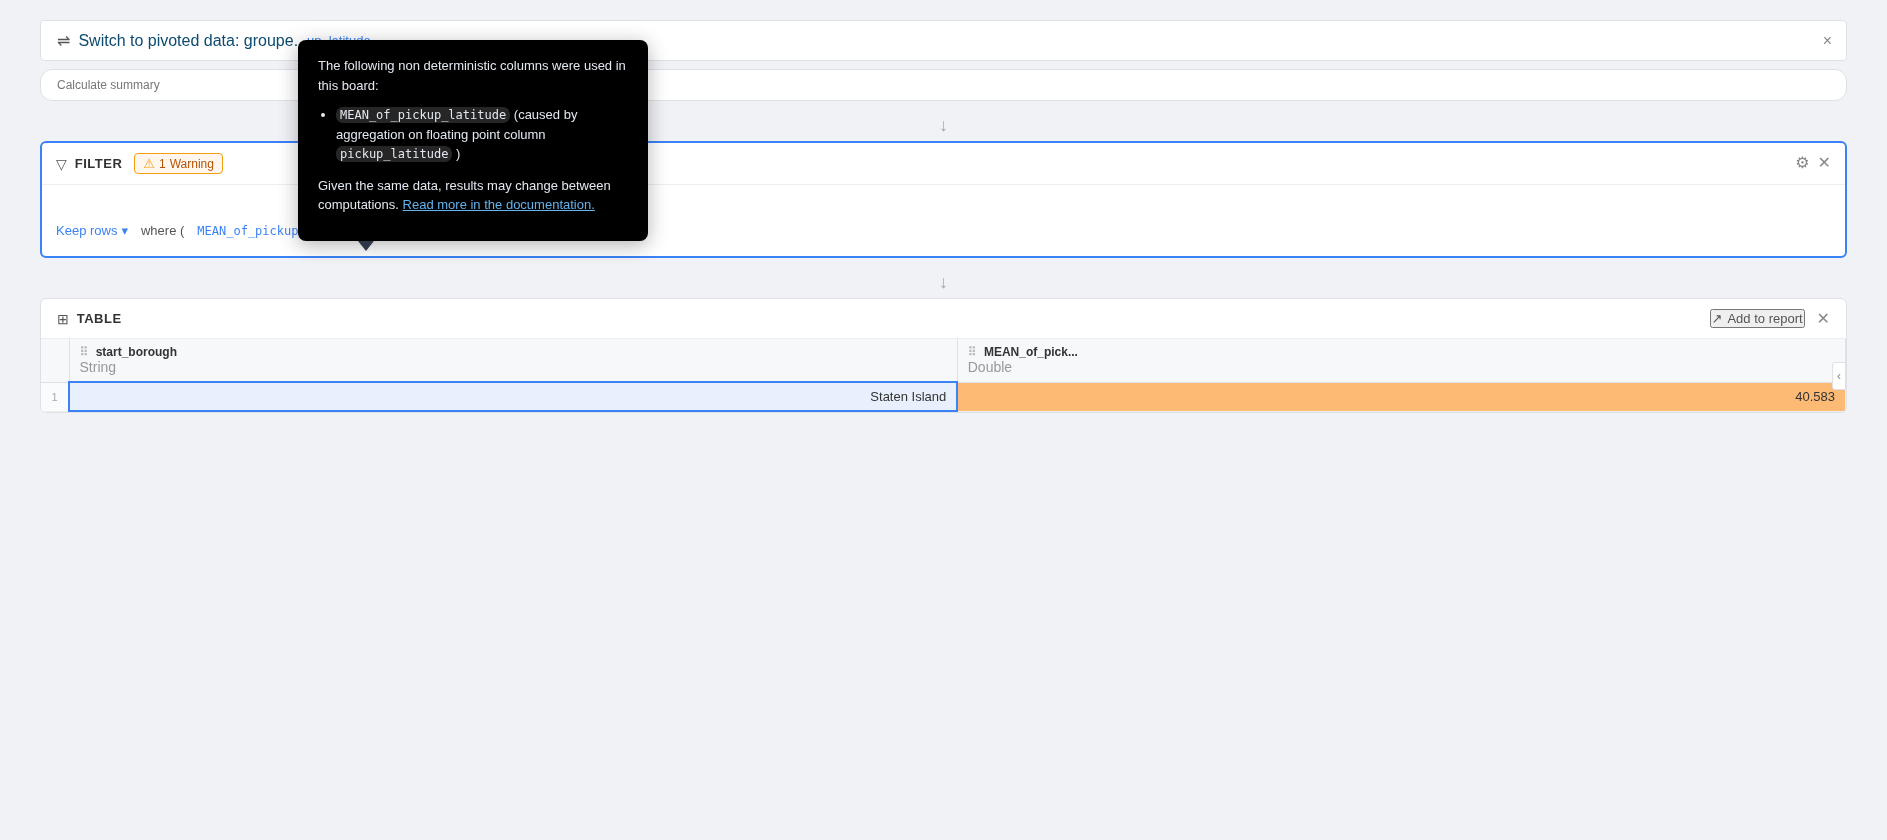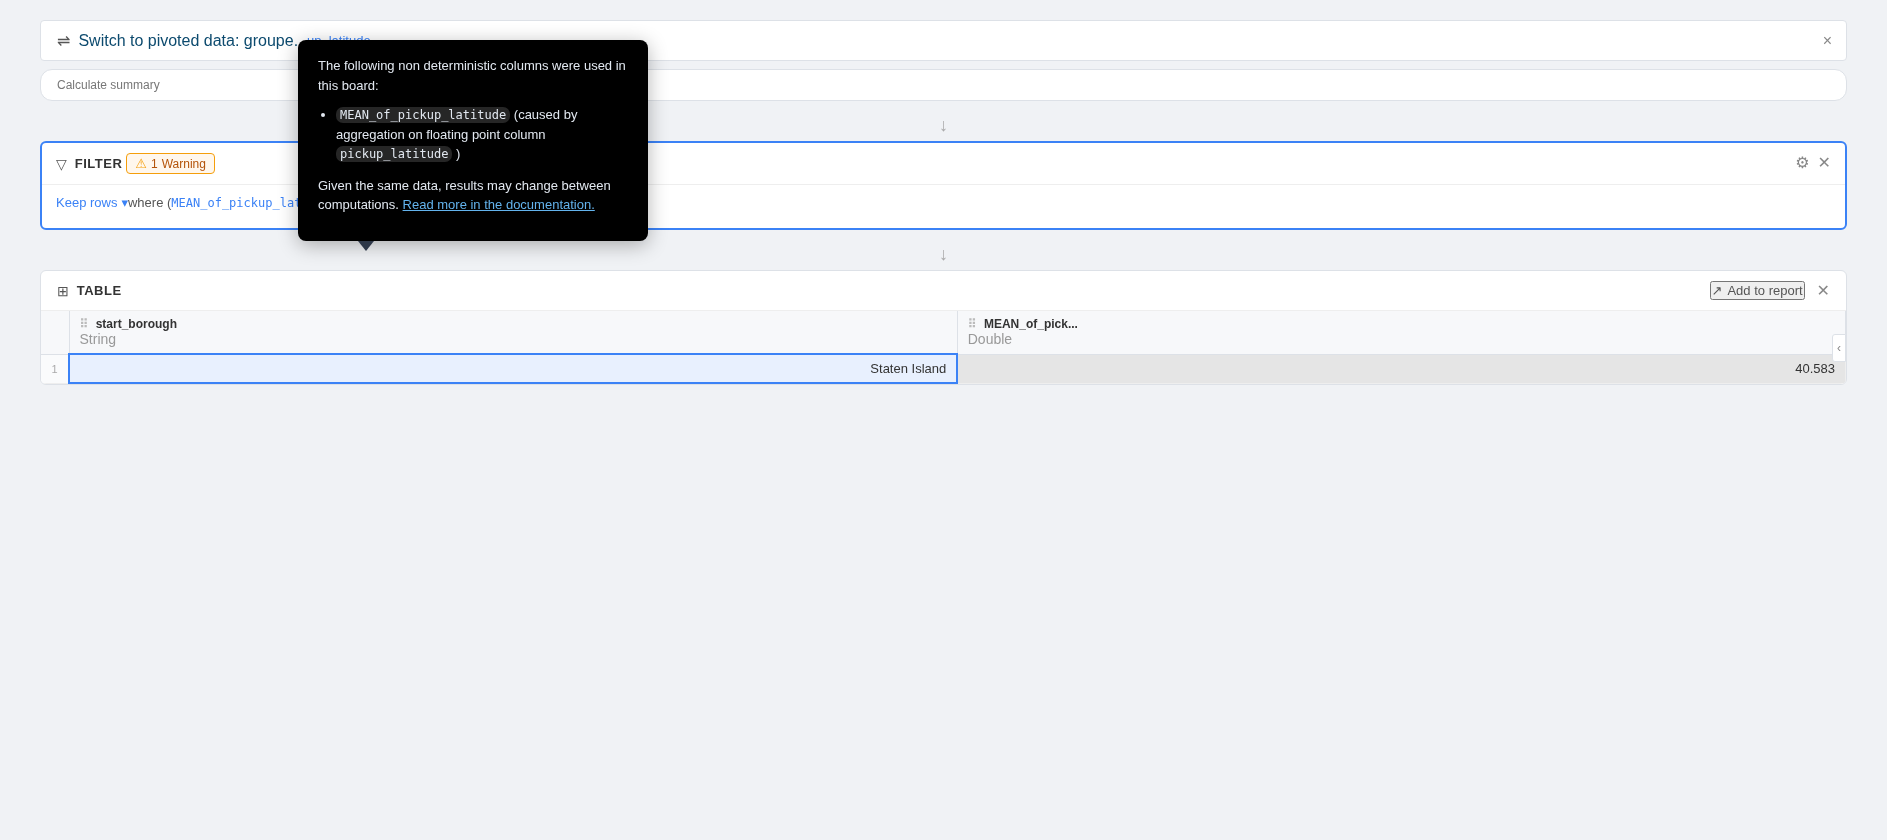--- a/index.html
+++ b/index.html
@@ -94,21 +94,21 @@
       color: #555;
       font-size: 14px;
       margin-right: 8px;
     }
     .filter-title {
       font-size: 13px;
       font-weight: 700;
       color: #333;
       text-transform: uppercase;
       letter-spacing: 0.5px;
-      margin-right: 4px;
+      margin-right: 12px;
     }
     .warning-badge {
       display: inline-flex;
       align-items: center;
       background: #fff7ed;
       border: 1px solid #f59e0b;
       border-radius: 4px;
       padding: 2px 8px;
       font-size: 12px;
       color: #b45309;
@@ -132,23 +132,24 @@
       font-size: 16px;
       cursor: pointer;
     }
 
     .filter-body {
       padding: 10px 14px;
     }
     .filter-row {
       display: flex;
       align-items: center;
-      gap: 0;
+      gap: 13px;
       font-size: 13px;
       margin-bottom: 8px;
+      margin-top: 28px;
     }
     .keep-rows-btn {
       display: inline-flex;
       align-items: center;
       gap: 4px;
       color: #3b82f6;
       font-size: 13px;
       cursor: pointer;
       font-weight: 500;
     }
@@ -251,21 +252,21 @@
     .data-table th .col-drag {
       color: #bbb;
       margin-right: 4px;
     }
     .data-table td {
       border-bottom: 1px solid #eee;
       border-right: 1px solid #eee;
       padding: 6px 10px;
       font-size: 13px;
       color: #333;
-      background: #e5e5e5;
+      background: #fdba74;
     }
     .data-table td.row-num {
       color: #aaa;
       font-size: 11px;
       text-align: center;
       width: 28px;
       min-width: 28px;
       background: #fafbfc;
       border-right: 1px solid #dde1e7;
     }

